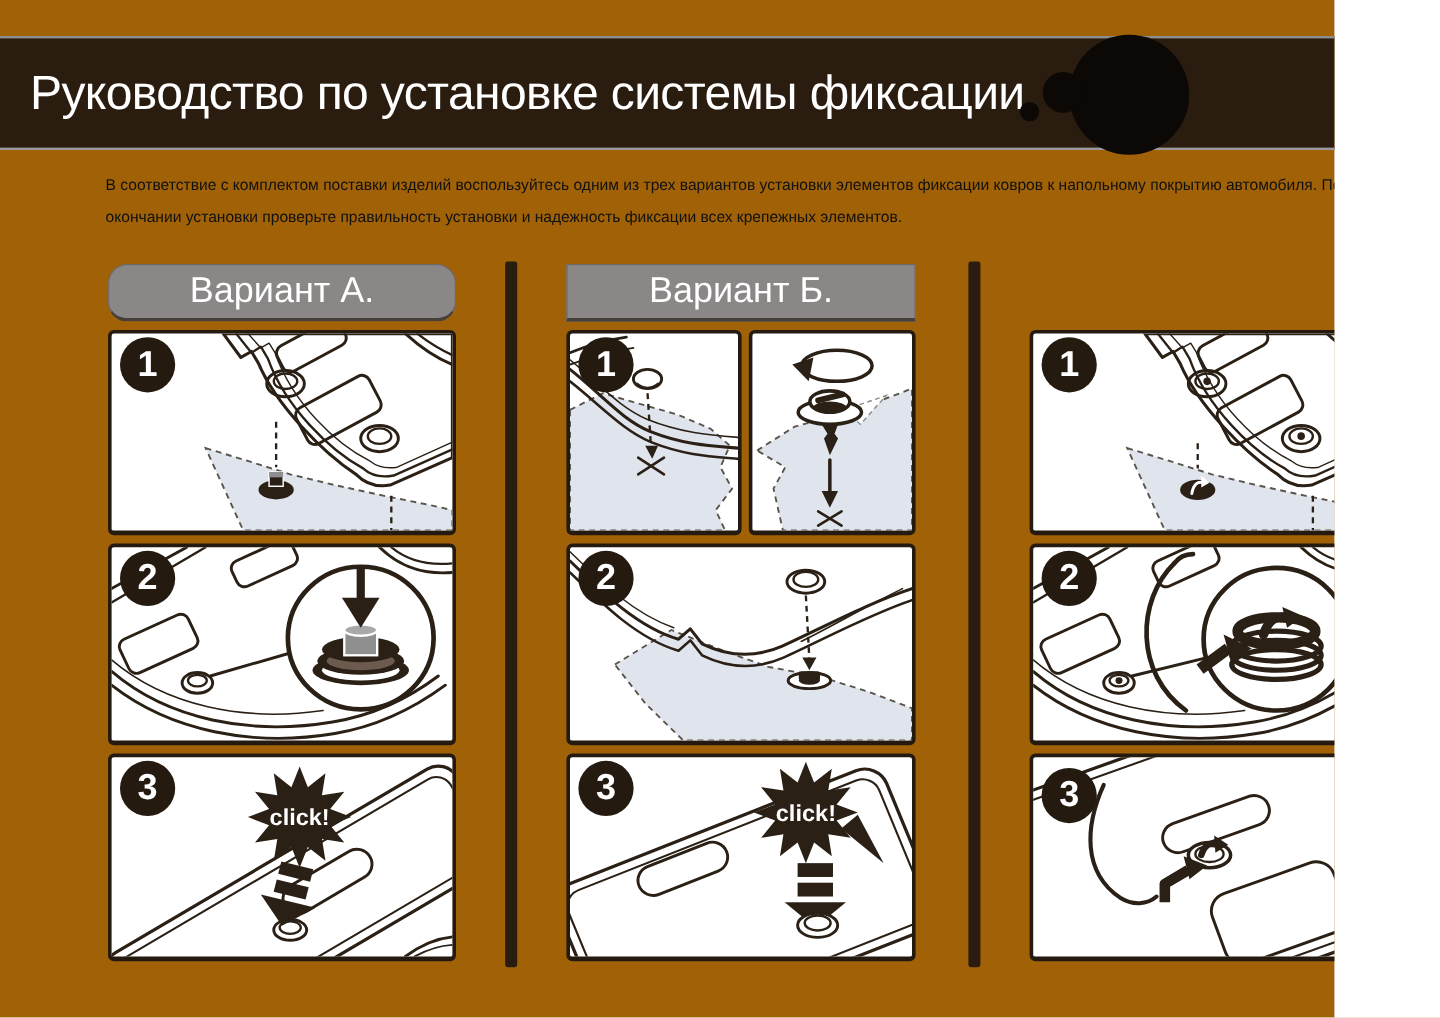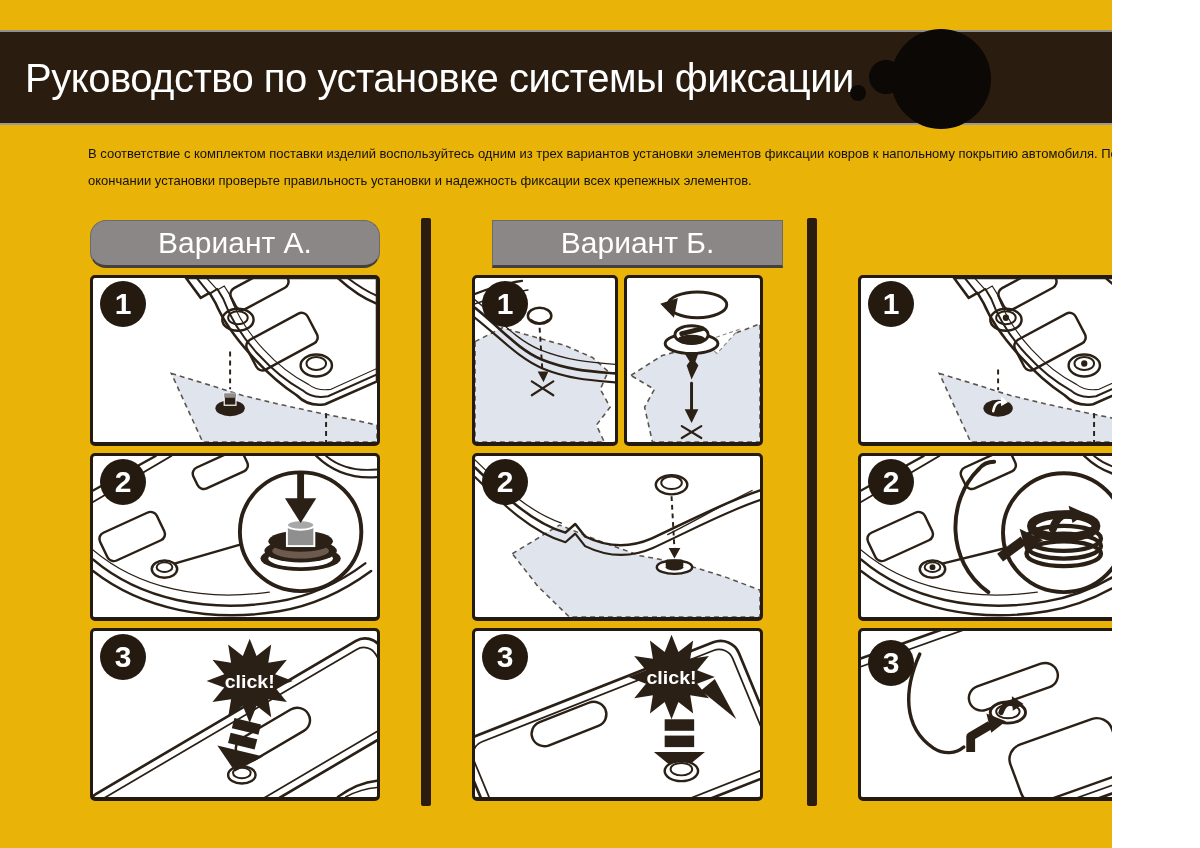--- a/index.html
+++ b/index.html
@@ -1,16 +1,16 @@
 <!DOCTYPE html>
 <html><head>
 <meta charset="utf-8">
 <style>
   html,body{margin:0;padding:0;background:#fff;}
-  #page{position:relative;width:1112px;height:848px;background:#eab308;overflow:hidden;
+  #page{position:relative;width:1112px;height:848px;background:#a16207;overflow:hidden;
         font-family:"Liberation Sans",sans-serif;}
   
   #topbar{position:absolute;left:0;top:30px;width:1200px;height:95px;background:#2b1c10;
           border-top:2px solid #8f8f8f;border-bottom:2px solid #9a9a9a;box-sizing:border-box;}
   #title{position:absolute;left:25px;top:0;height:95px;line-height:93px;color:#fff;
          font-size:40px;letter-spacing:-0.5px;white-space:nowrap;}
   .blob{position:absolute;border-radius:50%;background:#0b0805;}
   #blob-big{left:891px;top:-3px;width:100px;height:100px;}
   #blob-bump{left:869px;top:28px;width:34px;height:34px;}
   #blob-dot{left:850px;top:53px;width:16px;height:16px;}
@@ -44,21 +44,21 @@
   <div id="topbar">
     <span id="title">Руководство по установке системы фиксации.</span>
     <div id="blob-big" class="blob"></div>
     <div id="blob-bump" class="blob"></div>
     <div id="blob-dot" class="blob"></div>
   </div>
 
   <p id="intro">В соответствие с комплектом поставки изделий воспользуйтесь одним из трех вариантов установки элементов фиксации ковров к напольному покрытию автомобиля. По окончании установки проверьте правильность установки и надежность фиксации всех крепежных элементов.</p>
 
   <div class="varbar" style="left:90px;width:290px;border-radius:16px;">Вариант А.</div>
-  <div class="varbar" style="left:472px;width:291px;margin-left:20px;">Вариант Б.</div>
+  <div class="varbar" style="left:472px;width:291px;">Вариант Б.</div>
 
   <div class="divider" style="left:421px;"></div>
   <div class="divider" style="left:807px;"></div>
 
   <div class="badge" style="left:100px;top:281px;">1</div>
   <div class="badge" style="left:100px;top:459px;">2</div>
   <div class="badge" style="left:100px;top:634px;">3</div>
   <div class="badge" style="left:482px;top:281px;">1</div>
   <div class="badge" style="left:482px;top:459px;">2</div>
   <div class="badge" style="left:482px;top:634px;">3</div>

